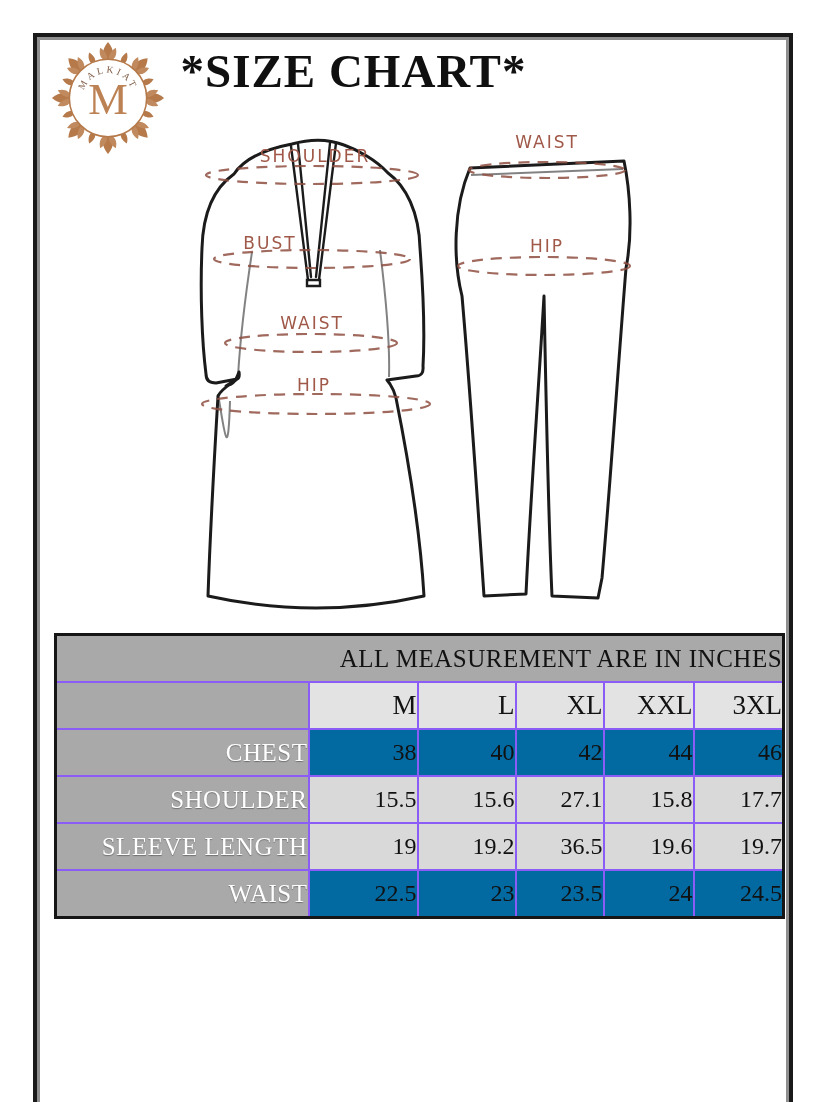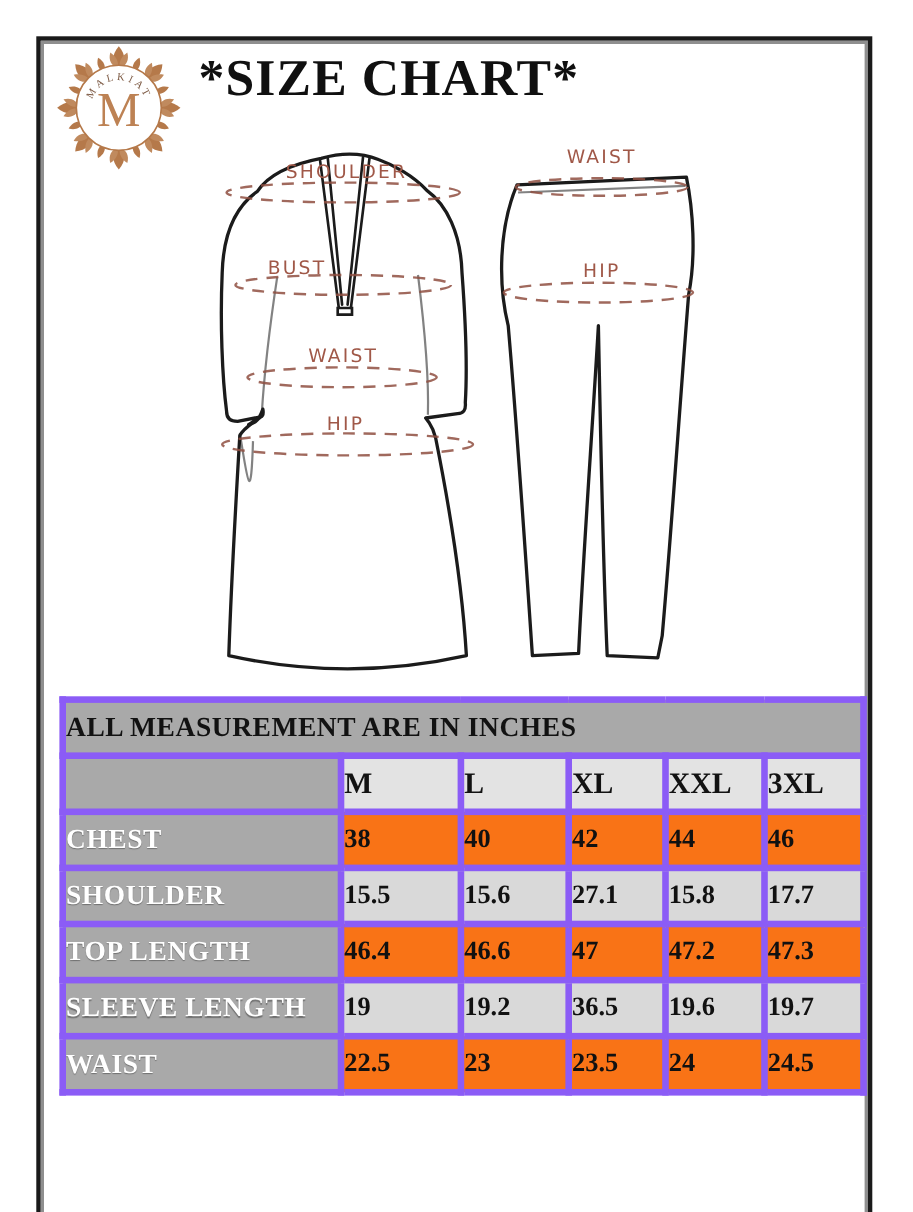--- a/index.html
+++ b/index.html
@@ -32,33 +32,33 @@
     font-size:17px;letter-spacing:2px;fill:#a05848;
     text-anchor:middle;
   }
   
   .table-wrap{position:absolute;left:54px;top:633px;}
   table.size-table{
     border-collapse:collapse;table-layout:fixed;width:728px;
     border:3px solid #161616;
   }
   table.size-table th, table.size-table td{
-    border:6px solid #8b5cf6;
-    text-align:left;vertical-align:middle;
+    border:2px solid #8b5cf6;
+    text-align:right;vertical-align:middle;
     height:45px;padding:0;
-    font-weight:bold;
+    font-weight:normal;
   }
   .caption-cell{background:#a9a9a9;font-size:25px;color:#121212;letter-spacing:.5px;}
   .corner-cell{background:#a9a9a9;}
   .size-col{background:#e3e3e3;font-size:27px;color:#121212;}
   .row-label{
     background:#a9a9a9;color:#ffffff;font-size:25px;letter-spacing:.5px;
     text-shadow:0 1px 1px rgba(0,0,0,.35);
   }
-  tr.r-odd td{background:#f97316;}
+  tr.r-odd td{background:#0369a1;}
   tr.r-even td{background:#d9d9d9;}
   td.val{font-size:24px;color:#111111;}
 </style>
 </head>
 <body>
 
 <div class="frame"></div>
 
 <div class="logo">
   <svg width="116" height="116" viewBox="0 0 120 120">
@@ -198,28 +198,20 @@
         <td class="val">46</td>
       </tr>
       <tr class="r-even">
         <th class="row-label">SHOULDER</th>
         <td class="val">15.5</td>
         <td class="val">15.6</td>
         <td class="val">27.1</td>
         <td class="val">15.8</td>
         <td class="val">17.7</td>
       </tr>
-      <tr class="r-odd">
-        <th class="row-label">TOP LENGTH</th>
-        <td class="val">46.4</td>
-        <td class="val">46.6</td>
-        <td class="val">47</td>
-        <td class="val">47.2</td>
-        <td class="val">47.3</td>
-      </tr>
       <tr class="r-even">
         <th class="row-label">SLEEVE LENGTH</th>
         <td class="val">19</td>
         <td class="val">19.2</td>
         <td class="val">36.5</td>
         <td class="val">19.6</td>
         <td class="val">19.7</td>
       </tr>
       <tr class="r-odd">
         <th class="row-label">WAIST</th>

